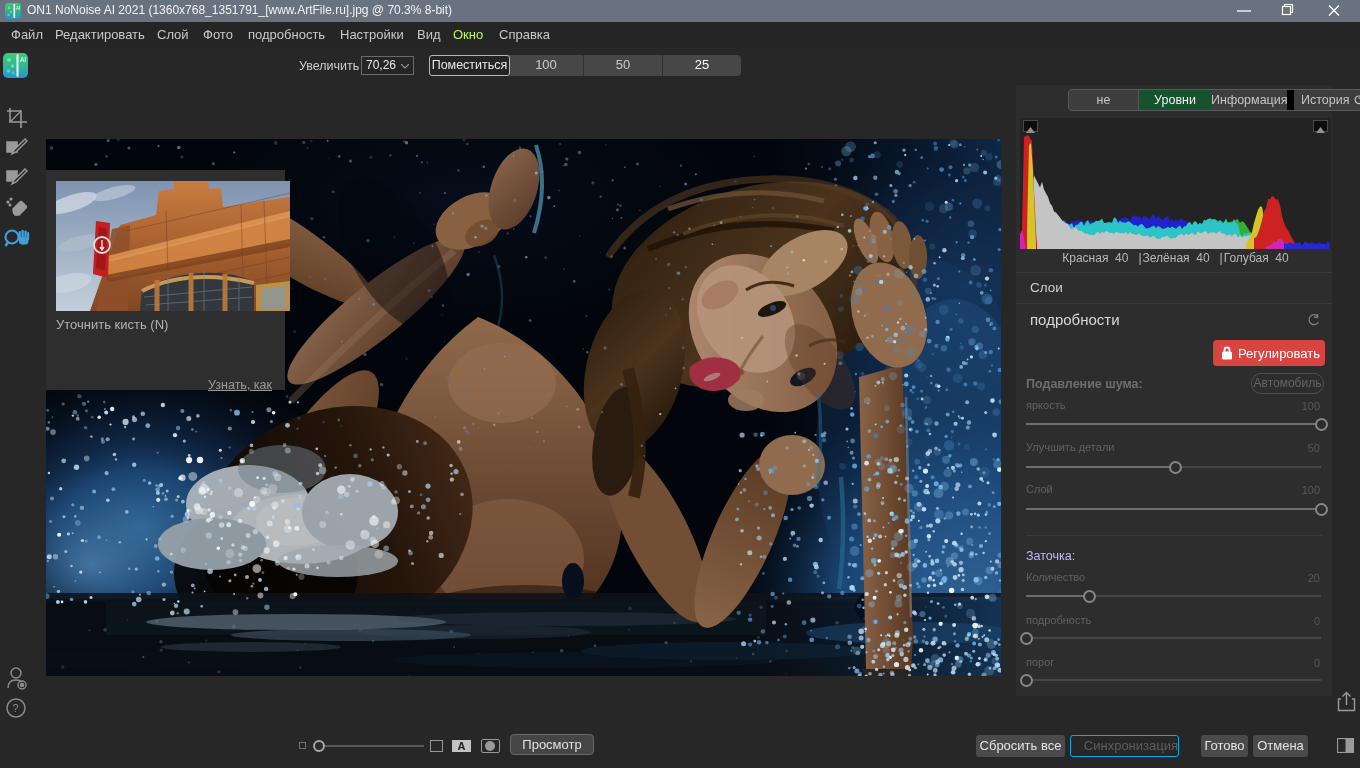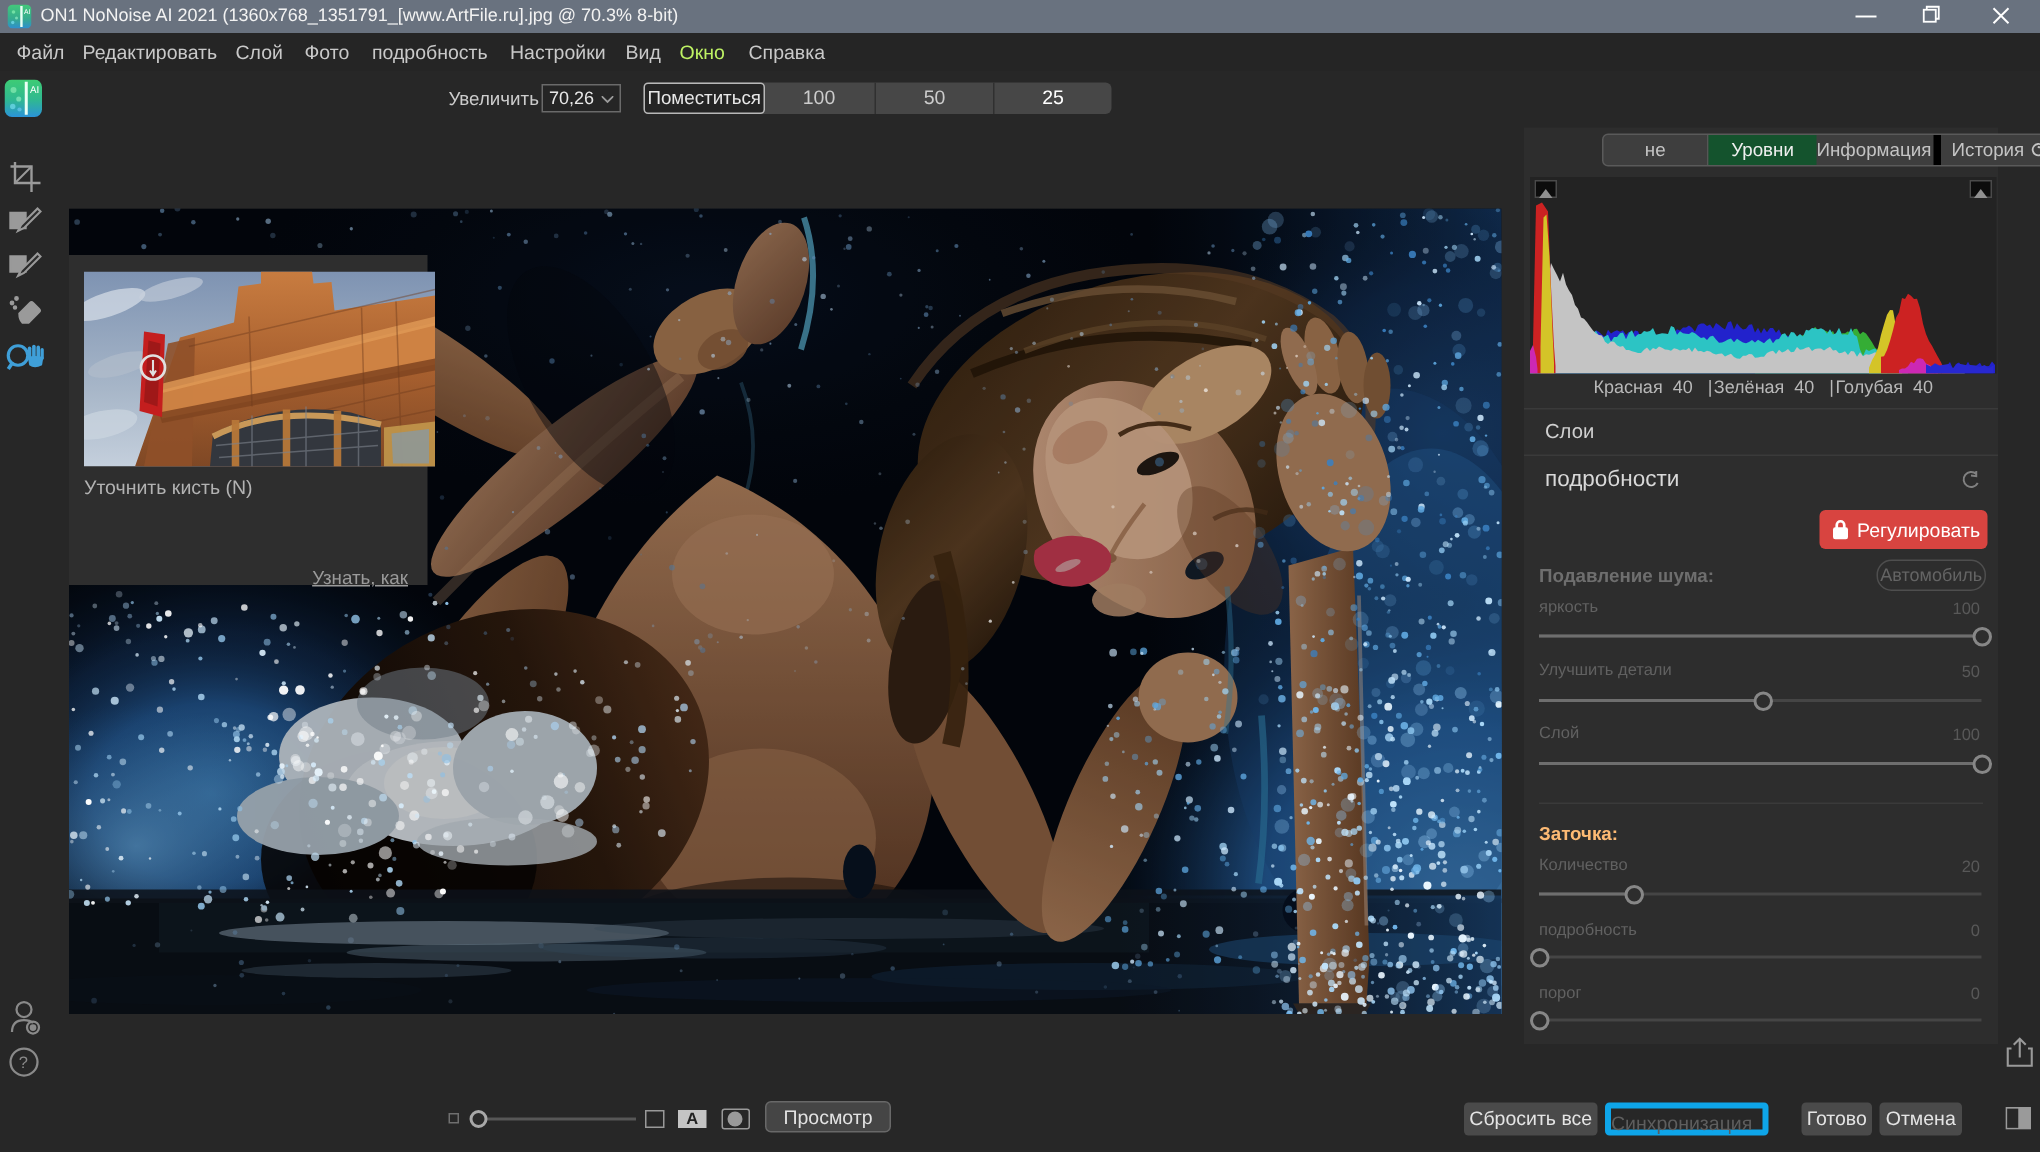--- a/index.html
+++ b/index.html
@@ -1747,21 +1747,21 @@
       <circle cx="46" cy="64" r="8" fill="none" stroke="#e0e0e0" stroke-width="1.8"></circle>
       <path d="M46,59 L46,68 M44,66 L46,69 L48,66" stroke="#e0e0e0" stroke-width="1.4" fill="none"></path>
     </svg>
 <div class="a" style="left:10px;top:147px;font-size:13px;color:#b2b2b2">Уточнить кисть (N)</div>
 <div class="a" style="right:13px;top:208px;font-size:12.5px;color:#9a9a9a;text-decoration:underline">Узнать, как</div>
 </div>
 <div class="a" style="left:1016px;top:85px;width:316px;height:611px;background:#2d2d2d"></div>
 <div class="a" style="left:1068px;top:89px;width:302px;height:22px;background:#3e3e3e;border:1px solid #5a5a5a;border-radius:4px;overflow:hidden">
     <div style="position:absolute;left:0;top:0;width:70px;height:22px;font-size:12.5px;color:#c4c4c4;text-align:center;line-height:21px;border-right:1px solid #565656">не</div>
     <div style="position:absolute;left:70px;top:0;width:72px;height:22px;background:#14532d;font-size:12.5px;color:#f0f0f0;text-align:center;line-height:21px">Уровни</div>
-    <div style="position:absolute;left:142px;top:0;width:83px;height:22px;font-size:12.5px;color:#c4c4c4;text-align:left;line-height:21px;border-right:5px solid #000000">Информация</div>
+    <div style="position:absolute;left:142px;top:0;width:83px;height:22px;font-size:12.5px;color:#c4c4c4;text-align:right;line-height:21px;border-right:7px solid #000000">Информация</div>
     <div style="position:absolute;left:225px;top:0;width:77px;height:22px;font-size:12.5px;color:#c4c4c4;text-align:center;line-height:21px">История <svg width="11" height="10" style="vertical-align:-1px">
         <path d="M8.5,2 A3.8,3.8 0 1 0 9.3,6.5 M8.5,0.5 L8.5,3.5 L5.5,3" stroke="#c4c4c4" fill="none" stroke-width="1.2"></path>
       </svg></div>
   </div>
 <div class="a" style="left:1020px;top:118px;width:311px;height:131px;background:#232323">
 <svg width="311" height="131" viewBox="0 0 311 131" style="position:absolute;left:0;top:0">
       <path d="M0,131 L0,131 L2,130.7 L4,131 L6,130.4 L8,130.2 L10,131 L12,131 L14,77.0 L16,83.6 L18,87.0 L20,85.6 L22,92.0 L24,93.0 L26,98.3 L28,100.6 L30,105.1 L32,102.3 L34,101.0 L36,103.2 L38,102.0 L40,102.5 L42,106.2 L44,102.2 L46,103.3 L48,105.1 L50,106.8 L52,101.9 L54,104.4 L56,103.0 L58,102.1 L60,103.2 L62,102.1 L64,105.3 L66,103.0 L68,105.2 L70,102.4 L72,102.8 L74,107.6 L76,107.5 L78,107.1 L80,102.7 L82,106.0 L84,104.9 L86,107.0 L88,105.9 L90,106.7 L92,106.4 L94,104.4 L96,103.9 L98,101.5 L100,102.3 L102,100.3 L104,100.3 L106,99.0 L108,100.5 L110,103.2 L112,98.6 L114,97.6 L116,97.7 L118,99.4 L120,98.3 L122,101.1 L124,97.3 L126,98.7 L128,100.3 L130,101.6 L132,96.9 L134,96.1 L136,101.6 L138,97.5 L140,100.0 L142,101.7 L144,101.1 L146,98.5 L148,98.2 L150,103.6 L152,100.5 L154,104.3 L156,100.7 L158,103.5 L160,100.7 L162,100.6 L164,103.9 L166,101.5 L168,106.2 L170,108.1 L172,105.5 L174,109.4 L176,109.0 L178,108.2 L180,107.5 L182,110.8 L184,111.9 L186,107.5 L188,111.2 L190,107.8 L192,108.6 L194,112.0 L196,111.9 L198,111.8 L200,111.3 L202,111.9 L204,112.3 L206,112.1 L208,110.3 L210,117.0 L212,117.4 L214,115.7 L216,118.6 L218,118.2 L220,114.1 L222,116.9 L224,116.7 L226,119.9 L228,117.5 L230,116.5 L232,119.9 L234,116.3 L236,116.2 L238,119.6 L240,116.2 L242,117.2 L244,115.9 L246,117.9 L248,115.8 L250,123.6 L252,127.9 L254,127.6 L256,123.9 L258,122.2 L260,126.5 L262,125.3 L264,124.4 L266,126.1 L268,125.8 L270,126.1 L272,125.8 L274,124.4 L276,126.2 L278,125.7 L280,123.4 L282,127.8 L284,124.6 L286,123.6 L288,126.1 L290,126.7 L292,123.2 L294,126.6 L296,126.9 L298,125.4 L300,123.8 L302,127.4 L304,126.1 L306,126.0 L308,123.0 L310,125.4 L310,131 Z" fill="#2222cc"></path>
       <path d="M150,131 L150,129.2 L152,122.6 L154,121.7 L156,120.0 L158,118.7 L160,120.6 L162,121.4 L164,121.4 L166,118.8 L168,119.6 L170,115.5 L172,114.0 L174,115.8 L176,113.6 L178,109.1 L180,107.9 L182,105.1 L184,105.6 L186,105.1 L188,103.1 L190,99.8 L192,102.1 L194,101.9 L196,102.1 L198,103.0 L200,104.2 L202,102.7 L204,107.4 L206,108.7 L208,104.1 L210,104.1 L212,102.9 L214,104.8 L216,101.4 L218,101.2 L220,104.9 L222,103.2 L224,104.3 L226,107.2 L228,110.2 L230,113.7 L232,115.6 L234,118.0 L236,120.2 L238,130.6 L238,131 Z" fill="#35ad35"></path>
       <path d="M0,131 L0,130.3 L2,127.1 L4,131 L6,126.6 L8,127.8 L10,126.5 L12,66.6 L14,71.2 L16,77.7 L18,85.7 L20,85.9 L22,94.0 L24,97.8 L26,97.0 L28,98.6 L30,99.9 L32,97.5 L34,100.1 L36,102.5 L38,103.7 L40,100.7 L42,103.7 L44,102.6 L46,105.9 L48,107.5 L50,106.2 L52,105.2 L54,109.8 L56,106.7 L58,106.7 L60,104.2 L62,103.6 L64,108.1 L66,103.9 L68,102.1 L70,106.6 L72,104.9 L74,104.6 L76,102.7 L78,103.1 L80,102.6 L82,100.6 L84,105.1 L86,104.7 L88,104.2 L90,104.3 L92,104.7 L94,99.4 L96,100.2 L98,105.1 L100,102.8 L102,104.2 L104,104.5 L106,104.7 L108,103.3 L110,104.1 L112,105.8 L114,107.3 L116,106.9 L118,108.6 L120,106.4 L122,105.9 L124,108.3 L126,110.5 L128,110.3 L130,109.5 L132,108.4 L134,107.6 L136,110.2 L138,107.9 L140,109.1 L142,110.4 L144,110.8 L146,110.0 L148,108.7 L150,110.3 L152,108.5 L154,109.7 L156,110.8 L158,108.8 L160,107.5 L162,110.9 L164,108.4 L166,108.0 L168,104.8 L170,104.1 L172,107.0 L174,103.4 L176,103.6 L178,106.4 L180,104.7 L182,106.4 L184,101.8 L186,102.4 L188,100.7 L190,101.0 L192,101.5 L194,100.9 L196,101.8 L198,104.5 L200,101.5 L202,105.0 L204,104.2 L206,100.5 L208,105.0 L210,104.9 L212,105.1 L214,100.7 L216,105.2 L218,106.4 L220,115.0 L222,119.3 L224,114.9 L226,116.0 L228,115.0 L230,114.3 L232,116.5 L234,115.2 L236,119.8 L238,115.4 L240,116.9 L242,115.7 L244,119.4 L246,115.5 L248,125.4 L250,130.6 L252,129.1 L252,131 Z" fill="#2cc4c4"></path>
       <path d="M0,131 L0,127.7 L2,120.7 L4,117.0 L6,111.3 L8,105.0 L10,86.5 L12,69.0 L14,57.4 L16,61.5 L18,65.4 L20,69.6 L22,63.8 L24,71.6 L26,75.6 L28,78.7 L30,85.3 L32,87.8 L34,93.6 L36,94.5 L38,96.9 L40,99.6 L42,102.3 L44,104.3 L46,105.3 L48,105.7 L50,109.9 L52,111.3 L54,109.6 L56,109.8 L58,112.2 L60,113.2 L62,112.7 L64,115.3 L66,115.4 L68,116.1 L70,116.7 L72,117.3 L74,117.3 L76,115.1 L78,113.7 L80,116.0 L82,114.0 L84,114.9 L86,113.0 L88,113.9 L90,115.0 L92,115.1 L94,115.9 L96,114.1 L98,114.6 L100,115.6 L102,115.0 L104,115.4 L106,113.9 L108,116.7 L110,113.7 L112,116.1 L114,116.0 L116,116.9 L118,115.8 L120,116.3 L122,117.7 L124,118.4 L126,117.8 L128,117.6 L130,119.7 L132,118.6 L134,117.9 L136,120.0 L138,121.0 L140,121.1 L142,119.1 L144,119.2 L146,118.0 L148,118.2 L150,120.5 L152,120.4 L154,119.9 L156,119.8 L158,117.4 L160,116.4 L162,115.8 L164,118.0 L166,115.2 L168,117.0 L170,116.2 L172,114.6 L174,116.8 L176,116.5 L178,113.3 L180,115.2 L182,114.8 L184,113.8 L186,113.3 L188,116.0 L190,114.7 L192,114.4 L194,114.3 L196,115.6 L198,114.3 L200,113.1 L202,115.7 L204,115.4 L206,117.5 L208,117.2 L210,116.1 L212,118.7 L214,116.0 L216,116.3 L218,119.9 L220,116.9 L222,119.5 L224,118.1 L226,118.5 L228,117.8 L230,116.9 L232,117.6 L234,117.6 L236,120.3 L238,119.0 L240,118.8 L242,120.5 L244,121.7 L246,123.9 L248,123.0 L250,124.2 L252,123.3 L254,124.1 L256,125.1 L258,127.3 L260,126.0 L262,126.7 L264,129.1 L266,126.8 L268,128.4 L270,131 L272,127.8 L274,130.9 L276,130.2 L278,128.6 L280,129.1 L282,129.3 L284,128.9 L286,129.7 L288,130.3 L290,130.8 L290,131 Z" fill="#c4c4c4"></path>
@@ -1806,21 +1806,21 @@
 <div class="val" style="left:1200px;top:442px;width:120px">50</div>
 <div class="trk" style="left:1026px;top:466px;width:295px"></div>
 <div class="fil" style="left:1026px;top:466px;width:149px"></div>
 <div class="hdl" style="left:1169px;top:461px"></div>
 <div class="lbl" style="left:1026px;top:483px">Слой</div>
 <div class="val" style="left:1200px;top:484px;width:120px">100</div>
 <div class="trk" style="left:1026px;top:508px;width:295px"></div>
 <div class="fil" style="left:1026px;top:508px;width:295px"></div>
 <div class="hdl" style="left:1315px;top:503px"></div>
 <div class="div" style="top:535px;left:1026px;width:296px"></div>
-<div class="a" style="left:1026px;top:549px;font-size:12.5px;color:#fdba74;font-weight:bold">Заточка:</div>
+<div class="a" style="left:1026px;top:549px;font-size:12.5px;color:#c4b5fd;font-weight:normal">Заточка:</div>
 <div class="lbl" style="left:1026px;top:571px">Количество</div>
 <div class="val" style="left:1200px;top:572px;width:120px">20</div>
 <div class="trk" style="left:1026px;top:595px;width:295px"></div>
 <div class="fil" style="left:1026px;top:595px;width:63px"></div>
 <div class="hdl" style="left:1083px;top:590px"></div>
 <div class="lbl" style="left:1026px;top:614px">подробность</div>
 <div class="val" style="left:1200px;top:615px;width:120px">0</div>
 <div class="trk" style="left:1026px;top:637px;width:295px"></div>
 <div class="fil" style="left:1026px;top:637px;width:0px"></div>
 <div class="hdl" style="left:1020px;top:632px"></div>
@@ -1836,18 +1836,18 @@
 <div class="a" style="left:299px;top:742px;width:7px;height:7px;border:1px solid #6f6f6f"></div>
 <div class="a" style="left:324px;top:745px;width:100px;height:2px;background:#575757"></div>
 <div class="a" style="left:313px;top:740px;width:12px;height:12px;border-radius:50%;background:#2a2a2a;border:2.5px solid #a8a8a8"></div>
 <div class="a" style="left:430px;top:740px;width:13px;height:12px;border:1.5px solid #999999"></div>
 <div class="a" style="left:452px;top:740px;width:19px;height:12px;background:#c4c4c4;color:#222222;font-size:11px;font-weight:bold;text-align:center;line-height:12px">A</div>
 <div class="a" style="left:481px;top:739px;width:19px;height:14px;border:1.5px solid #999999;border-radius:2px">
     <div style="position:absolute;left:3px;top:0.5px;width:10px;height:10px;border-radius:50%;background:#9a9a9a"></div>
   </div>
 <div class="a" style="left:510px;top:734px;width:84px;height:21px;background:#454545;border:1px solid #686868;border-radius:4px;color:#e2e2e2;font-size:13px;text-align:center;line-height:19px">Просмотр</div>
 <div class="btn" style="left:976px;top:735px;width:89px">Сбросить все</div>
-<div class="a" style="left:1070px;top:735px;width:109px;height:22px;border:4px solid #0ea5e9;border-radius:3px;color:#5e5e5e;font-size:13px;text-align:left;line-height:20px">Синхронизация</div>
+<div class="a" style="left:1070px;top:735px;width:109px;height:22px;border:1px solid #0ea5e9;border-radius:3px;color:#5e5e5e;font-size:13px;text-align:right;line-height:20px">Синхронизация</div>
 <div class="btn" style="left:1201px;top:735px;width:47px">Готово</div>
 <div class="btn" style="left:1253px;top:735px;width:55px">Отмена</div>
 <svg class="a" style="left:1337px;top:738px" width="17" height="15">
     <rect x="0.5" y="0.5" width="16" height="14" fill="none" stroke="#9a9a9a" stroke-width="1.2"></rect>
     <rect x="8.5" y="0.5" width="8" height="14" fill="#9a9a9a"></rect>
   </svg>
 </body></html>

